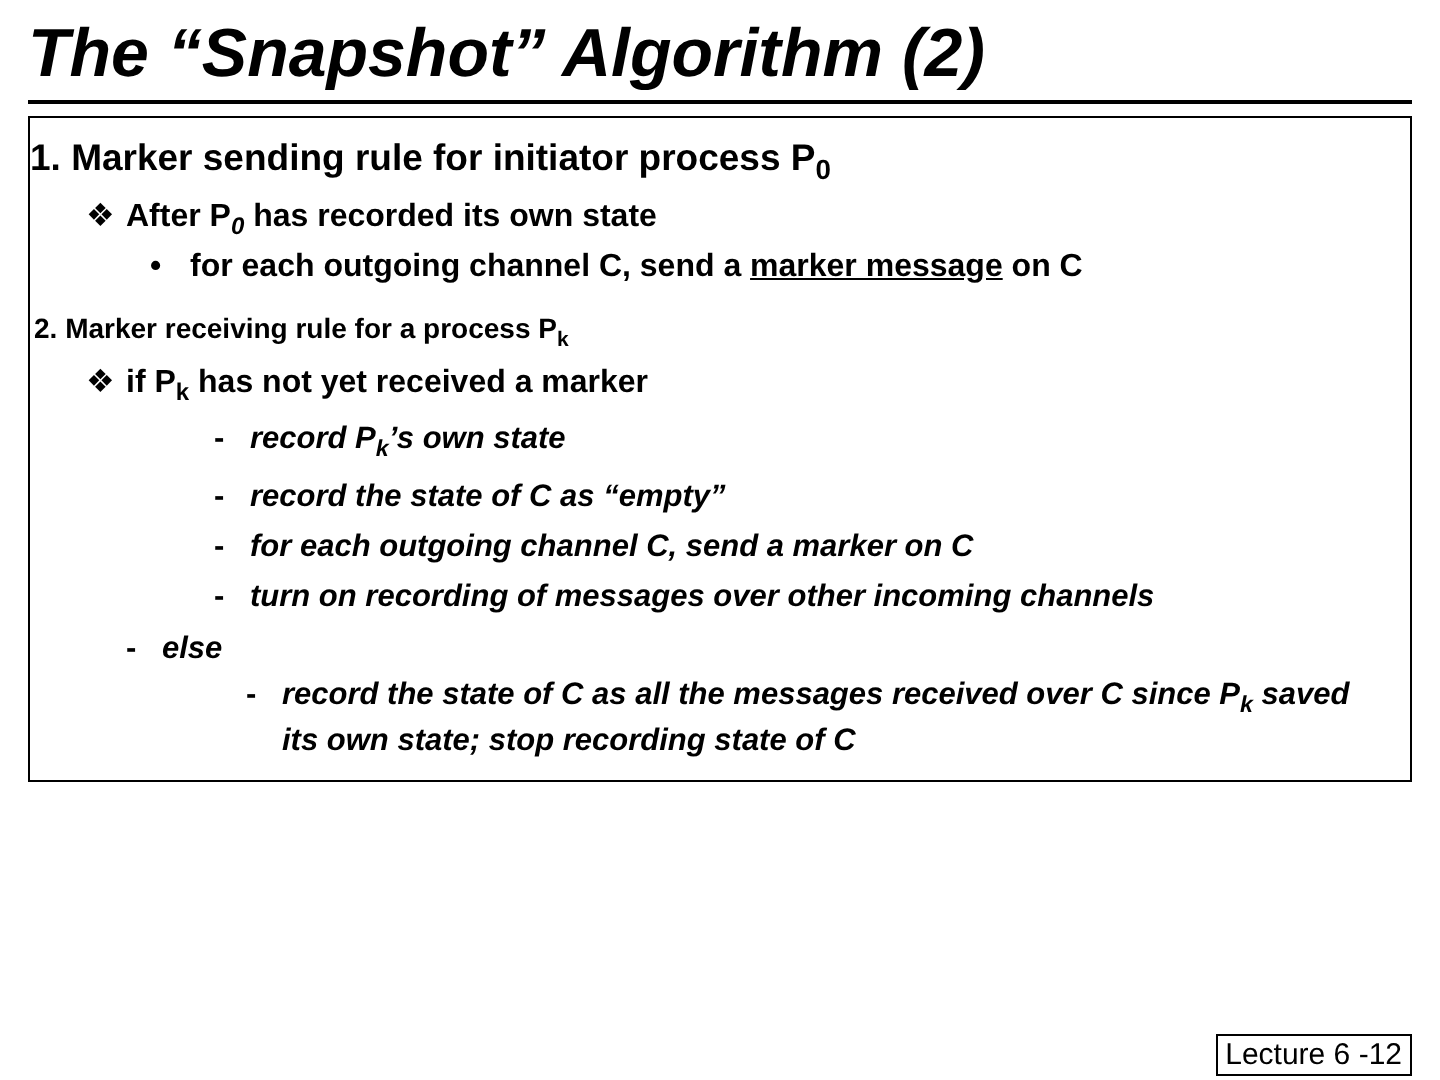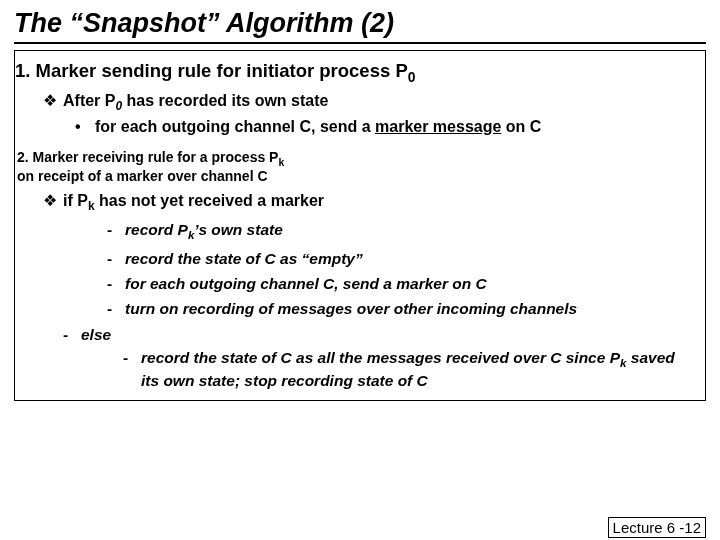--- a/index.html
+++ b/index.html
@@ -6,21 +6,21 @@
   body {
     width: 720px;
     height: 540px;
     background: #fff;
     font-family: Arial, Helvetica, sans-serif;
     color: #000;
     position: relative;
     padding: 8px 14px 0 14px;
   }
   .title {
-    font-size: 27px;
+    font-size: 34px;
     font-weight: bold;
     font-style: italic;
     margin-bottom: 3px;
   }
   .title-underline {
     border-top: 2px solid #000;
     margin-bottom: 6px;
   }
   .content-box {
     border: 1.5px solid #000;
@@ -110,21 +110,20 @@
 
   <div class="dot-row">
     <span class="dot">•</span>
     <span class="dot-text">
       <span> for each outgoing channel C, send a </span><span class="underline">marker message</span><span> on C</span>
     </span>
   </div>
 
   <div class="rule2">
     <span>2. Marker receiving rule for a process P</span><span class="sub">k</span><br>
-    <span>  on receipt of a marker over channel C</span>
   </div>
 
   <div class="diamond-row">
     <span class="diamond">❖</span>
     <span class="diamond-text">
       <span>if P</span><span class="sub">k</span><span> has not yet received a marker</span>
     </span>
   </div>
 
   <div class="dash-row">

